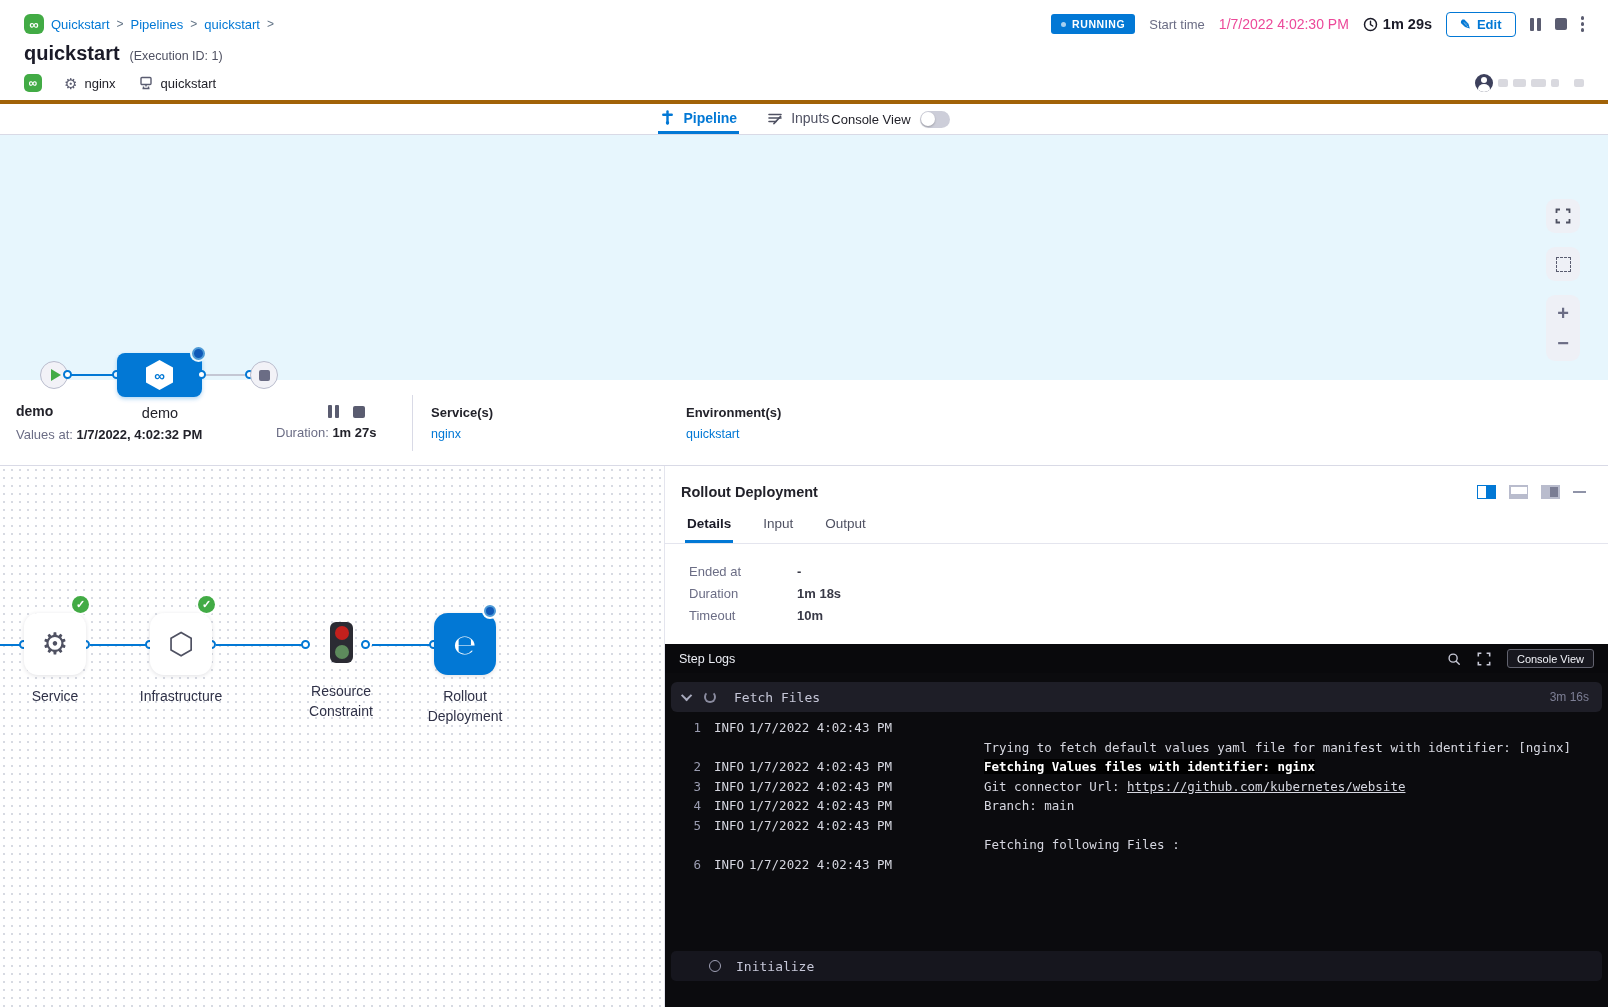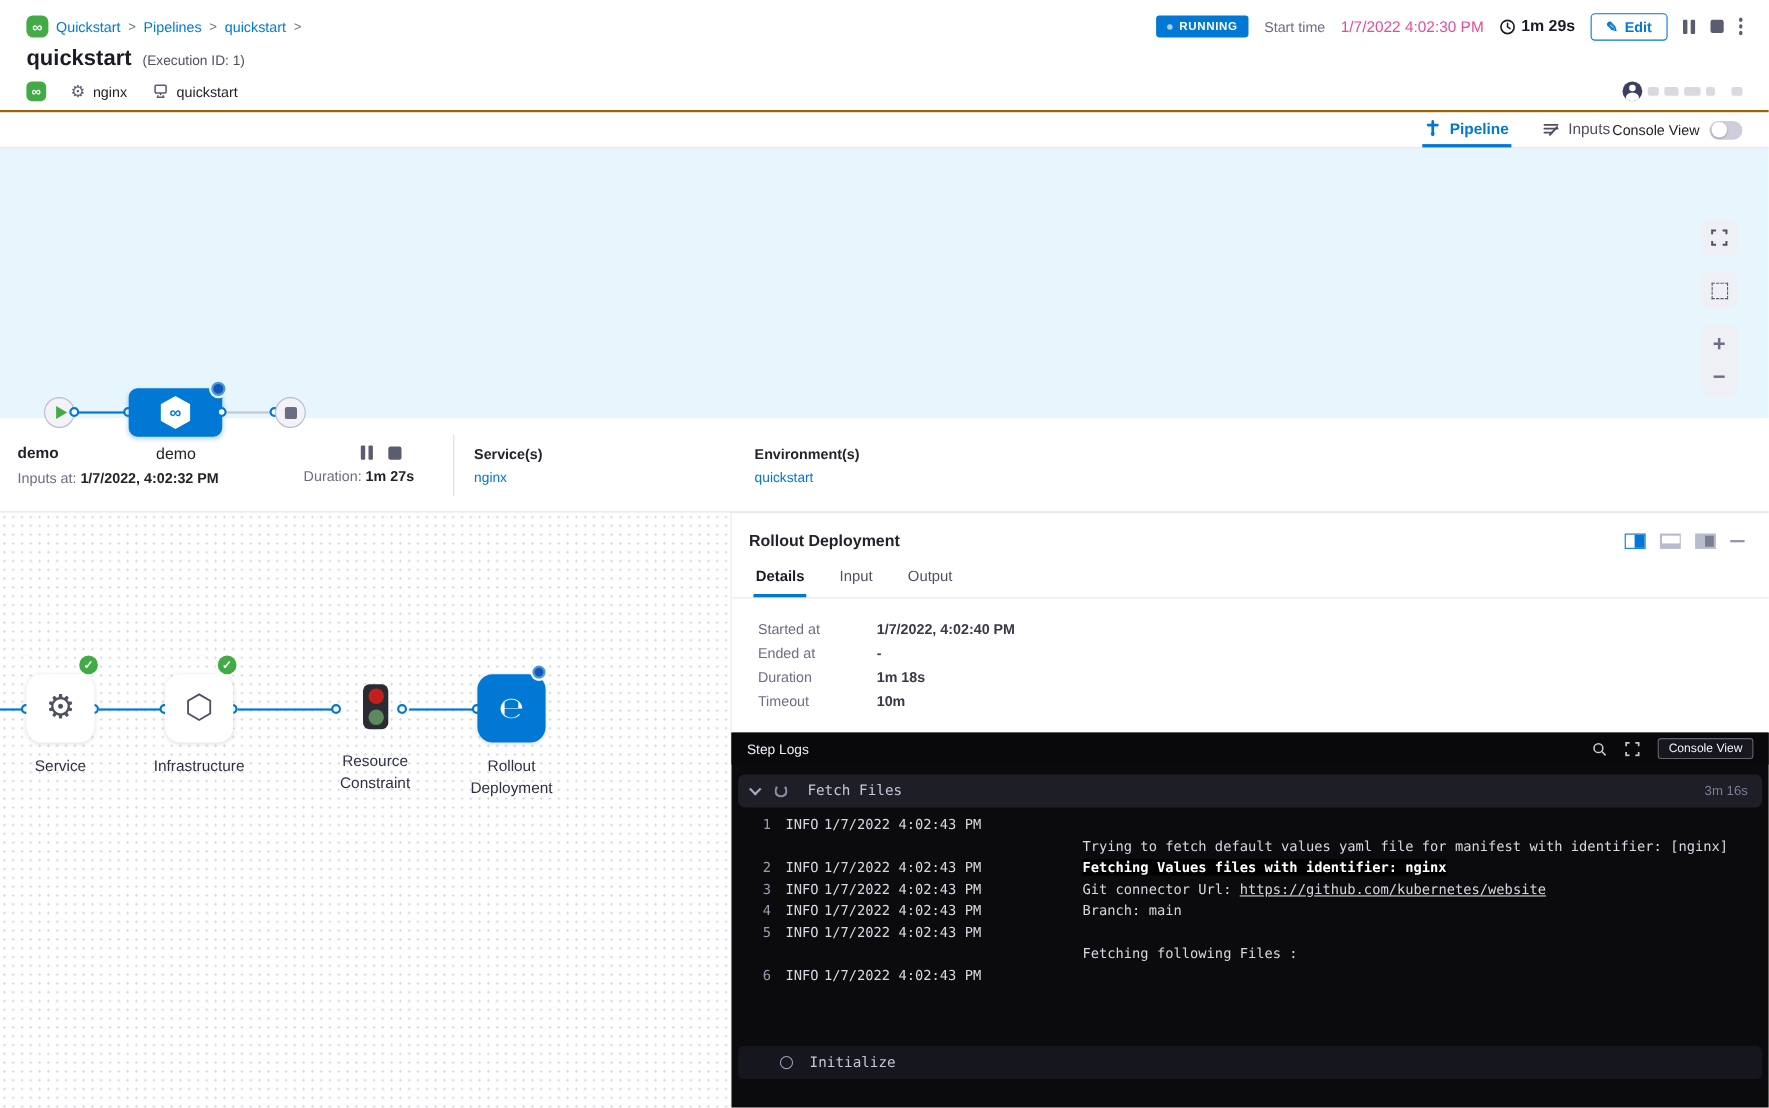--- a/index.html
+++ b/index.html
@@ -36,21 +36,21 @@
   .hlogo-sm { width:18px; height:18px; border-radius:5px; background:#42ab45; color:#fff; display:flex; align-items:center; justify-content:center; font-size:12px; font-weight:bold; }
   .meta-tag { display:flex; align-items:center; gap:7px; font-size:13px; color:#22222a; }
   .meta-tag .g { color:#5a5c70; font-size:15px; line-height:1; }
   .meta-right { display:flex; align-items:center; gap:5px; }
   .avatar { width:18px; height:18px; border-radius:50%; background:#3d405c; position:relative; overflow:hidden; }
   .avatar::before { content:""; position:absolute; top:3px; left:6px; width:6px; height:6px; border-radius:50%; background:#fff; }
   .avatar::after { content:""; position:absolute; top:10px; left:3px; width:12px; height:10px; border-radius:50%; background:#fff; }
   .redact { height:8px; border-radius:2px; background:#d9d9df; display:inline-block; }
 
   
-  .tabbar { height:35px; border-top:2px solid #a16207; border-bottom:1px solid #d9dae6; display:flex; align-items:stretch; justify-content:flex-end; padding:0 24px; }
+  .tabbar { height:35px; border-top:4px solid #a16207; border-bottom:1px solid #d9dae6; display:flex; align-items:stretch; justify-content:center; padding:0 24px; }
   .tabs { display:flex; gap:26px; }
   .tab { display:flex; align-items:center; gap:8px; font-size:14px; color:#4f5162; cursor:pointer; border-bottom:3px solid transparent; padding:0 2px; }
   .tab.active { color:#0278d5; font-weight:bold; border-bottom-color:#0278d5; }
   .console-toggle { display:flex; align-items:center; gap:9px; font-size:13px; color:#22222a; }
   .switch { width:30px; height:17px; border-radius:9px; background:#cdced9; position:relative; cursor:pointer; }
   .switch::after { content:""; position:absolute; top:1.5px; left:1.5px; width:14px; height:14px; border-radius:50%; background:#fff; box-shadow:0 1px 2px rgba(0,0,0,.25); }
 
   
   .canvas { position:relative; height:245px; background:#e7f6fd; flex:none; }
   .node-circle { position:absolute; width:28px; height:28px; border-radius:50%; background:#f2f2f7; border:1.5px solid #b9bccd; display:flex; align-items:center; justify-content:center; }
@@ -285,21 +285,21 @@
       <div class="ctrl tall">
         <span class="zplus">+</span>
         <span class="zminus">−</span>
       </div>
     </div>
   </div>
 
   <div class="stagebar">
     <div class="sb-block1">
       <div class="sb-name">demo</div>
-      <div class="sb-line"><span>Inputs at: </span><b>1/7/2022, 4:02:32 PM</b></div>
+      <div class="sb-line"><span>Values at: </span><b>1/7/2022, 4:02:32 PM</b></div>
     </div>
     <div class="sb-block2">
       <div class="sb-icons">
         <span class="icon-btn">
             <span class="pause-glyph">
               <i></i>
               <i></i>
             </span>
           </span>
         <span class="icon-btn">
@@ -369,24 +369,20 @@
           <span class="li-right"></span>
           <span class="li-min"></span>
         </div>
       </div>
       <div class="panel-tabs">
         <span class="ptab active">Details</span>
         <span class="ptab">Input</span>
         <span class="ptab">Output</span>
       </div>
       <div class="details">
-        <div class="drow">
-          <span class="dlabel">Started at</span>
-          <span class="dvalue">1/7/2022, 4:02:40 PM</span>
-        </div>
         <div class="drow">
           <span class="dlabel">Ended at</span>
           <span class="dvalue">-</span>
         </div>
         <div class="drow">
           <span class="dlabel">Duration</span>
           <span class="dvalue">1m 18s</span>
         </div>
         <div class="drow">
           <span class="dlabel">Timeout</span>

